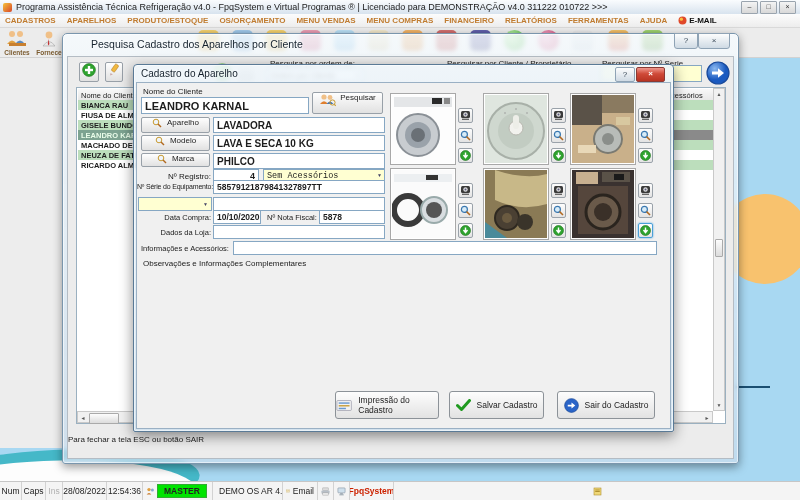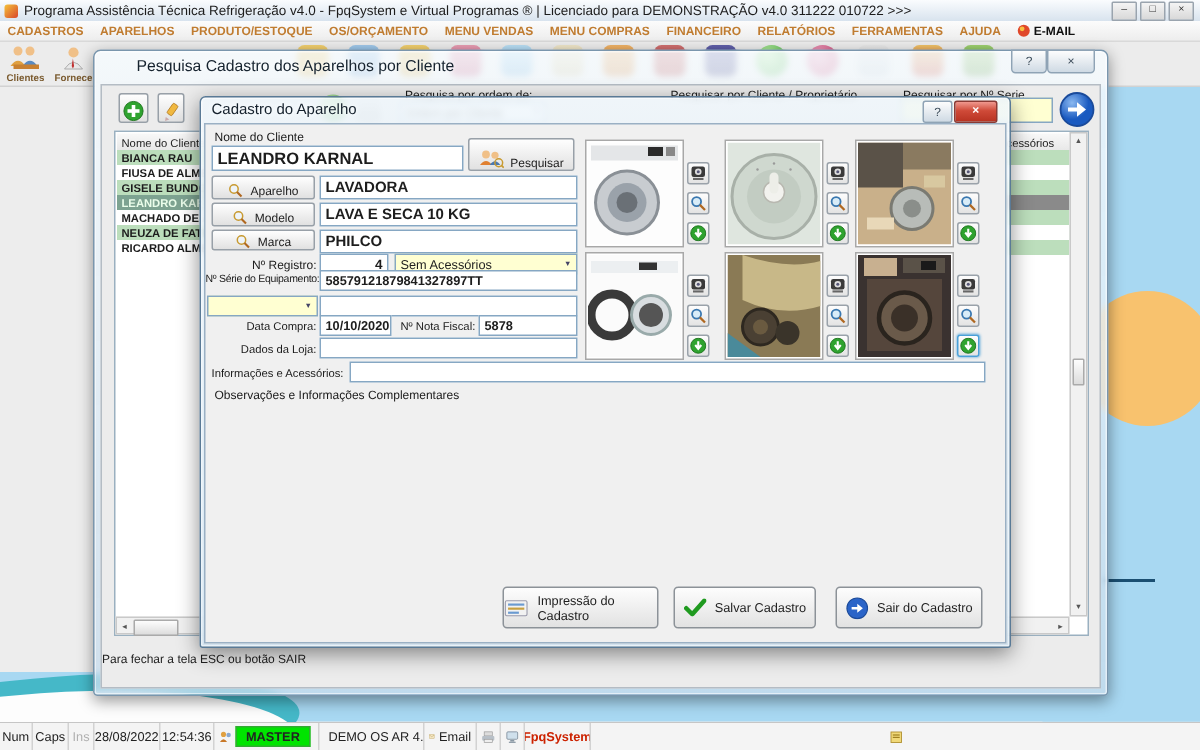--- a/index.html
+++ b/index.html
@@ -36,21 +36,21 @@
   .wtitle{position:absolute;left:8px;top:4px;font-size:10.5px;color:#16232f;text-shadow:0 0 3px #fff;padding-left:20px;}
   .wctl{position:absolute;right:8px;top:-1px;display:flex;}
   .wctlb{height:14px;border:1px solid #8fa3b5;background:linear-gradient(#fdfdfd,#cfdae4);
          font-size:8px;line-height:13px;text-align:center;color:#3a4a58;border-radius:0 0 3px 3px;}
   .wclient{position:absolute;left:4px;top:22px;right:4px;bottom:4px;background:#ececec;border:1px solid #b4bcc4;}
   .lb{font-size:8px;color:#1a1a1a;white-space:nowrap;}
   .inp{background:#fff;border:1px solid #86a7c3;font-size:9px;font-weight:bold;color:#1d1d1d;
        display:flex;align-items:center;padding:0 3px;box-sizing:border-box;white-space:nowrap;overflow:hidden;}
   .yellow{background:#ffffd2;}
   .b3{background:linear-gradient(#fefefe,#e1e1e1);border:1px solid #98a0a8;border-radius:2px;
-      display:flex;align-items:flex-end;justify-content:center;font-size:8px;color:#1d1d1d;box-sizing:border-box;
+      display:flex;align-items:flex-start;justify-content:center;font-size:8px;color:#1d1d1d;box-sizing:border-box;
       white-space:nowrap;}
   .tool20{width:20px;height:20px;}
   
   .grid{background:#fff;border:1px solid #9ab0c0;}
   .ghead{position:absolute;left:1px;top:1px;right:12px;height:11px;background:linear-gradient(#f8f8f8,#e8e8e8);
          border-bottom:1px solid #cfcfcf;font-size:7.5px;color:#222;}
   .grow{position:absolute;left:1px;right:12px;height:10px;font-size:7.5px;font-weight:bold;color:#1c1c1c;
         display:flex;align-items:center;overflow:hidden;}
   .acccell{position:absolute;left:520px;right:0;top:0;bottom:0;display:flex;align-items:center;
            font-weight:bold;}
@@ -301,21 +301,21 @@
         <svg class="mag" viewBox="0 0 10 10">
             <circle cx="4" cy="4" r="2.8" fill="#eef4fa" stroke="#c89a30" stroke-width="1"></circle>
             <line x1="6" y1="6" x2="9" y2="9" stroke="#b06820" stroke-width="1.4"></line>
           </svg>
         <span>Marca</span>
       </div>
       <div class="abs inp" style="left:76px;top:70px;width:172px;height:16px;font-size:10px;">PHILCO</div>
 
       <span class="abs lb" style="left:4px;top:89px;width:70px;text-align:right;">Nº Registro:</span>
       <div class="abs inp" style="left:76px;top:86px;width:46px;height:14px;justify-content:flex-end;">4</div>
-      <div class="abs inp yellow" style="left:126px;top:86px;width:122px;height:14px;font-weight:normal;font-size:8.5px;">
+      <div class="abs inp yellow" style="left:126px;top:86px;width:122px;height:14px;font-weight:normal;font-size:8.5px;font-family:Liberation Mono, monospace;">
         <span style="flex:1;">Sem Acessórios</span>
         <span style="font-size:5px;color:#446;">▼</span>
       </div>
 
       <span class="abs lb" style="left:0px;top:100px;width:74px;text-align:right;font-size:7px;letter-spacing:-0.2px;">Nº Série do Equipamento:</span>
       <div class="abs inp" style="left:76px;top:97px;width:172px;height:14px;font-size:8.5px;">58579121879841327897TT</div>
 
       <div class="abs inp yellow" style="left:1px;top:114px;width:74px;height:14px;font-weight:normal;">
         <span style="flex:1;"></span>
           <span style="font-size:5px;color:#446;">▼</span>

